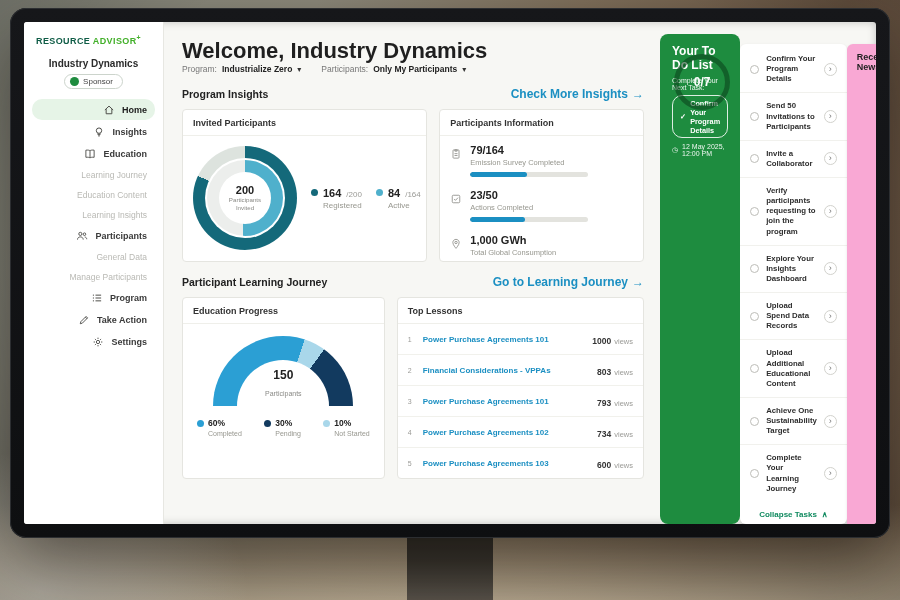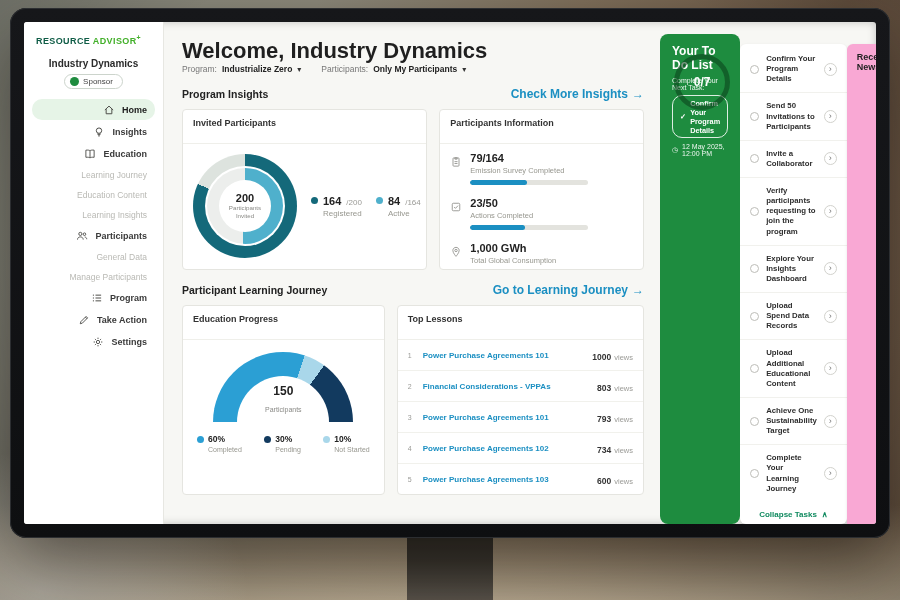--- a/index.html
+++ b/index.html
@@ -43,21 +43,21 @@
   .welcome { font-size:22px; font-weight:bold; color:#1f1f1f; }
   .filters { display:flex; gap:20px; align-items:center; }
   .filter { display:flex; gap:5px; align-items:center; font-size:8.5px; color:#777; cursor:pointer; }
   .filter b { color:#222; }
   .chev { font-size:8px; color:#333; }
   .section-head { display:flex; justify-content:space-between; align-items:center; margin-top:13px; margin-bottom:8px; }
   .section-title { font-size:10.5px; font-weight:bold; color:#222; }
   .section-link { font-size:12px; font-weight:bold; color:#1b8fc2; display:flex; gap:4px; align-items:center; cursor:pointer; }
   .cards { display:flex; gap:12px; align-items:stretch; }
   .card { background:#fff; border:1px solid #e5e5e0; border-radius:4px; overflow:hidden; }
-  .card-title { font-size:9px; font-weight:bold; color:#333; padding:8px 10px 15px; border-bottom:1px solid #efefea; }
+  .card-title { font-size:9px; font-weight:bold; color:#333; padding:8px 10px 7px; border-bottom:1px solid #efefea; }
 
   .card-invited { flex:1.2; }
   .invited-body { display:flex; gap:14px; padding:10px 10px; align-items:center; }
   .donut { position:relative; width:104px; height:104px; min-width:104px; }
   .donut-outer { position:absolute; inset:0; border-radius:50%; }
   .donut-gap { position:absolute; inset:12px; border-radius:50%; background:#fff; }
   .donut-inner { position:absolute; inset:14px; border-radius:50%; }
   .donut-hole { position:absolute; inset:26px; background:#fff; border-radius:50%; display:flex; flex-direction:column;
     align-items:center; justify-content:center; text-align:center; }
   .donut-hole b { font-size:11px; color:#222; }

